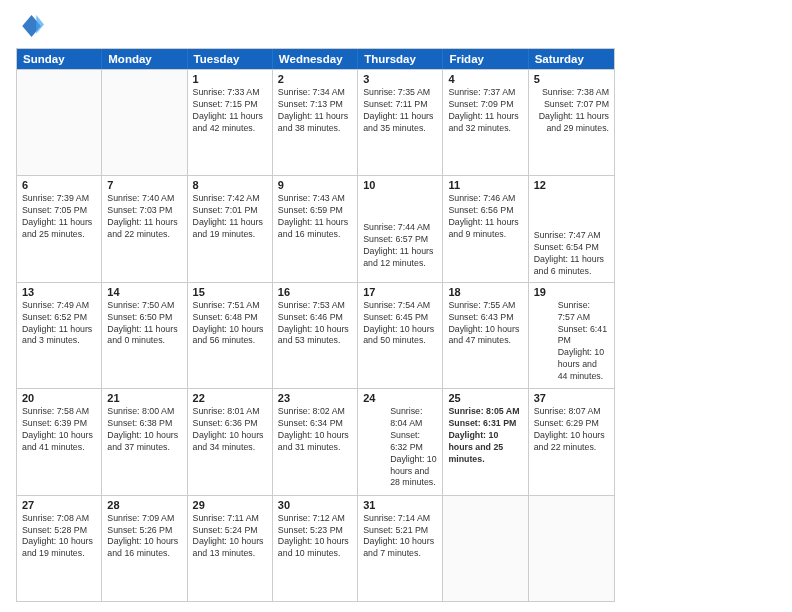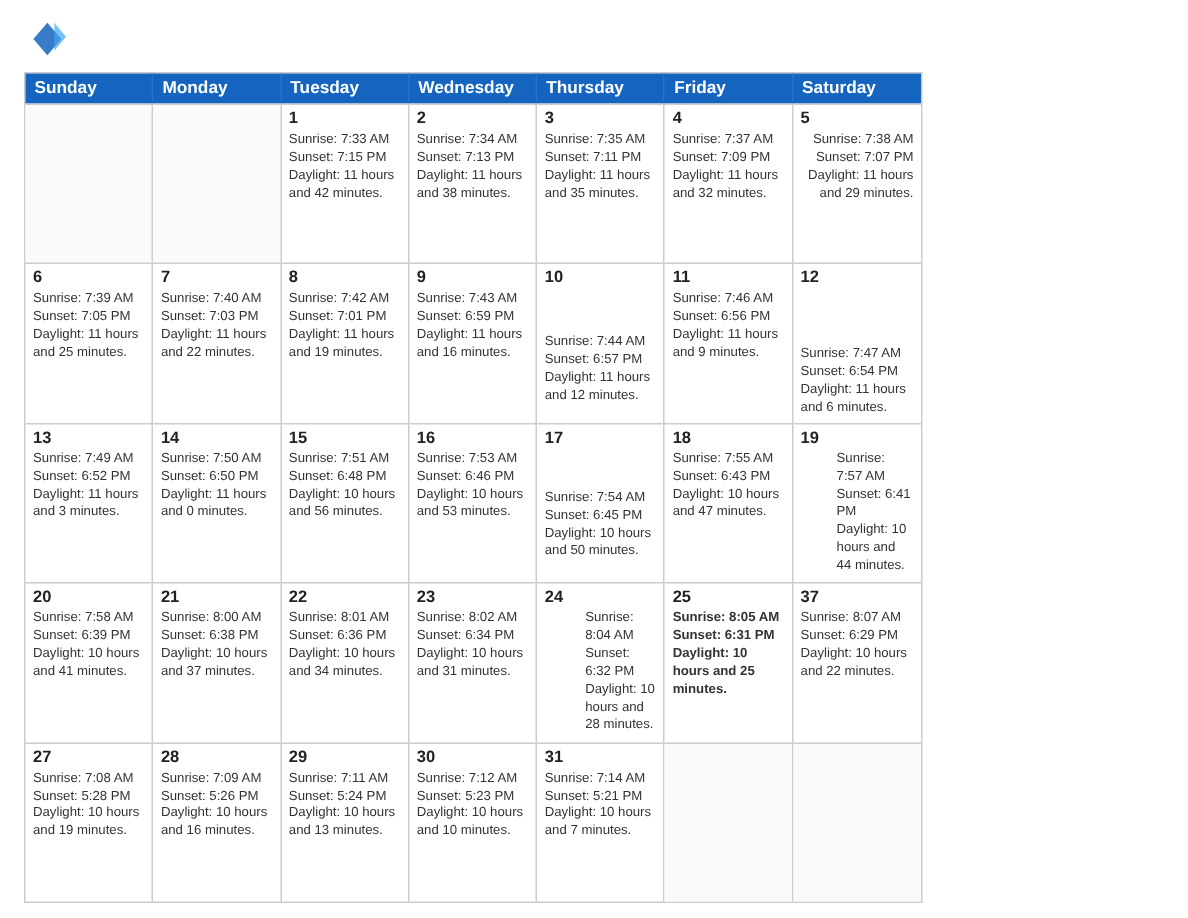--- a/index.html
+++ b/index.html
@@ -239,21 +239,21 @@
 Daylight: 10 hours and 56 minutes.</div>
           </div>
           <div class="cal-cell">
             <div class="cell-day">16</div>
             <div class="cell-info" style="white-space: pre-line;">Sunrise: 7:53 AM
 Sunset: 6:46 PM
 Daylight: 10 hours and 53 minutes.</div>
           </div>
           <div class="cal-cell">
             <div class="cell-day">17</div>
-            <div class="cell-info" style="white-space: pre-line; margin-top: 26px;">Sunrise: 7:54 AM
+            <div class="cell-info" style="white-space: pre-line;">Sunrise: 7:54 AM
 Sunset: 6:45 PM
 Daylight: 10 hours and 50 minutes.</div>
           </div>
           <div class="cal-cell">
             <div class="cell-day">18</div>
             <div class="cell-info" style="white-space: pre-line;">Sunrise: 7:55 AM
 Sunset: 6:43 PM
 Daylight: 10 hours and 47 minutes.</div>
           </div>
           <div class="cal-cell">

